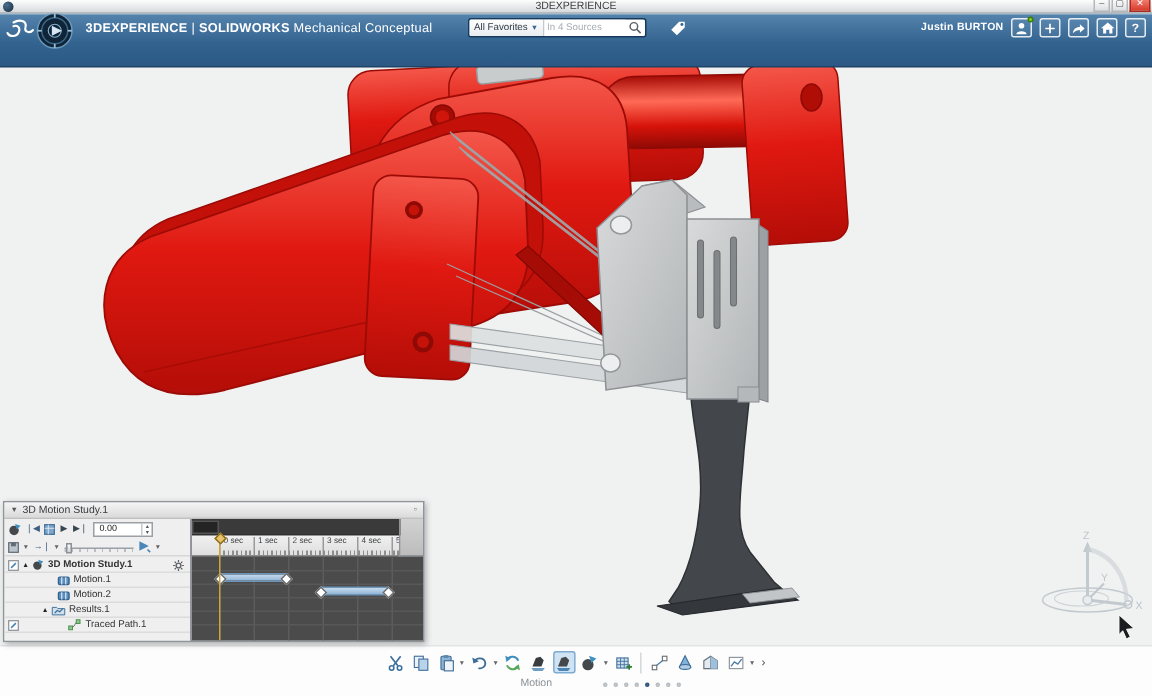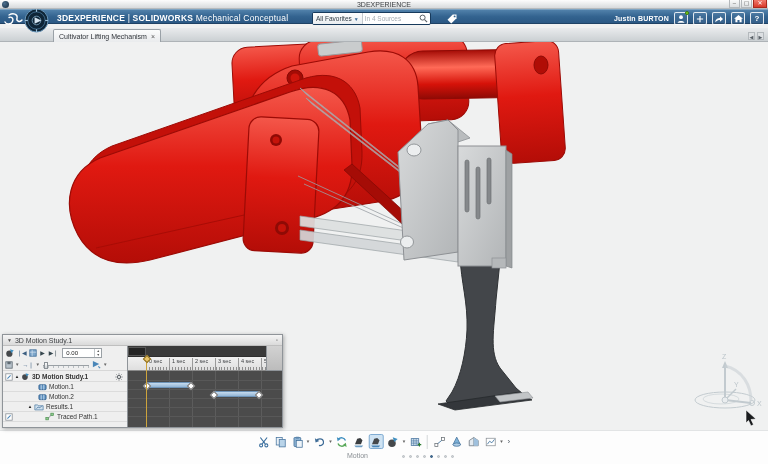--- a/index.html
+++ b/index.html
@@ -12,21 +12,21 @@
   .tb-appicon { position:absolute; left:2px; top:1px; width:7px; height:7px; border-radius:50%;
     background:radial-gradient(circle at 35% 35%, #4b6f8e, #14283a); }
   .tb-title { position:absolute; left:0; right:0; top:0; height:9px; line-height:9px;
     text-align:center; font-size:7px; color:#3c3f42; }
   .tb-controls { position:absolute; right:1px; top:0; height:9px; display:flex; gap:1px; }
   .tb-btn { width:11px; height:8px; font-size:6px; line-height:7px; text-align:center; color:#555;
     background:linear-gradient(#fbfbfb,#dcdfe1); border:1px solid #b4b8bb; border-top:none; }
   .tb-btn.close { width:14px; color:#fff; background:linear-gradient(#f07a6d,#d93a2b); border-color:#a8291d; }
 
   
-  .appbar { position:absolute; left:0; top:9px; width:768px; height:15px;
+  .appbar { position:absolute; left:0; top:9px; width:768px; height:36px;
     background:linear-gradient(#5585ae,#33638f 55%,#2b5884); border-bottom:1px solid #1f4265;
     box-shadow:inset 0 1px 0 #7da3c2; color:#fff; z-index:30; }
   .logo { position:absolute; left:3px; top:3px; }
   .compass-btn { position:absolute; left:24px; top:-1px; width:25px; height:25px; z-index:50; cursor:pointer; }
   .brand { position:absolute; left:57px; top:0; height:19px; line-height:19px; font-size:8.5px;
     letter-spacing:.2px; white-space:nowrap; }
   .brand b { font-weight:bold; }
   .search { position:absolute; left:312px; top:3px; height:13px; display:flex; align-items:stretch;
     background:#fff; border:1px solid #173a5c; border-radius:2px; overflow:hidden; }
   .search-scope { display:flex; align-items:center; gap:2px; padding:0 3px; background:linear-gradient(#fefefe,#e9edf0);

